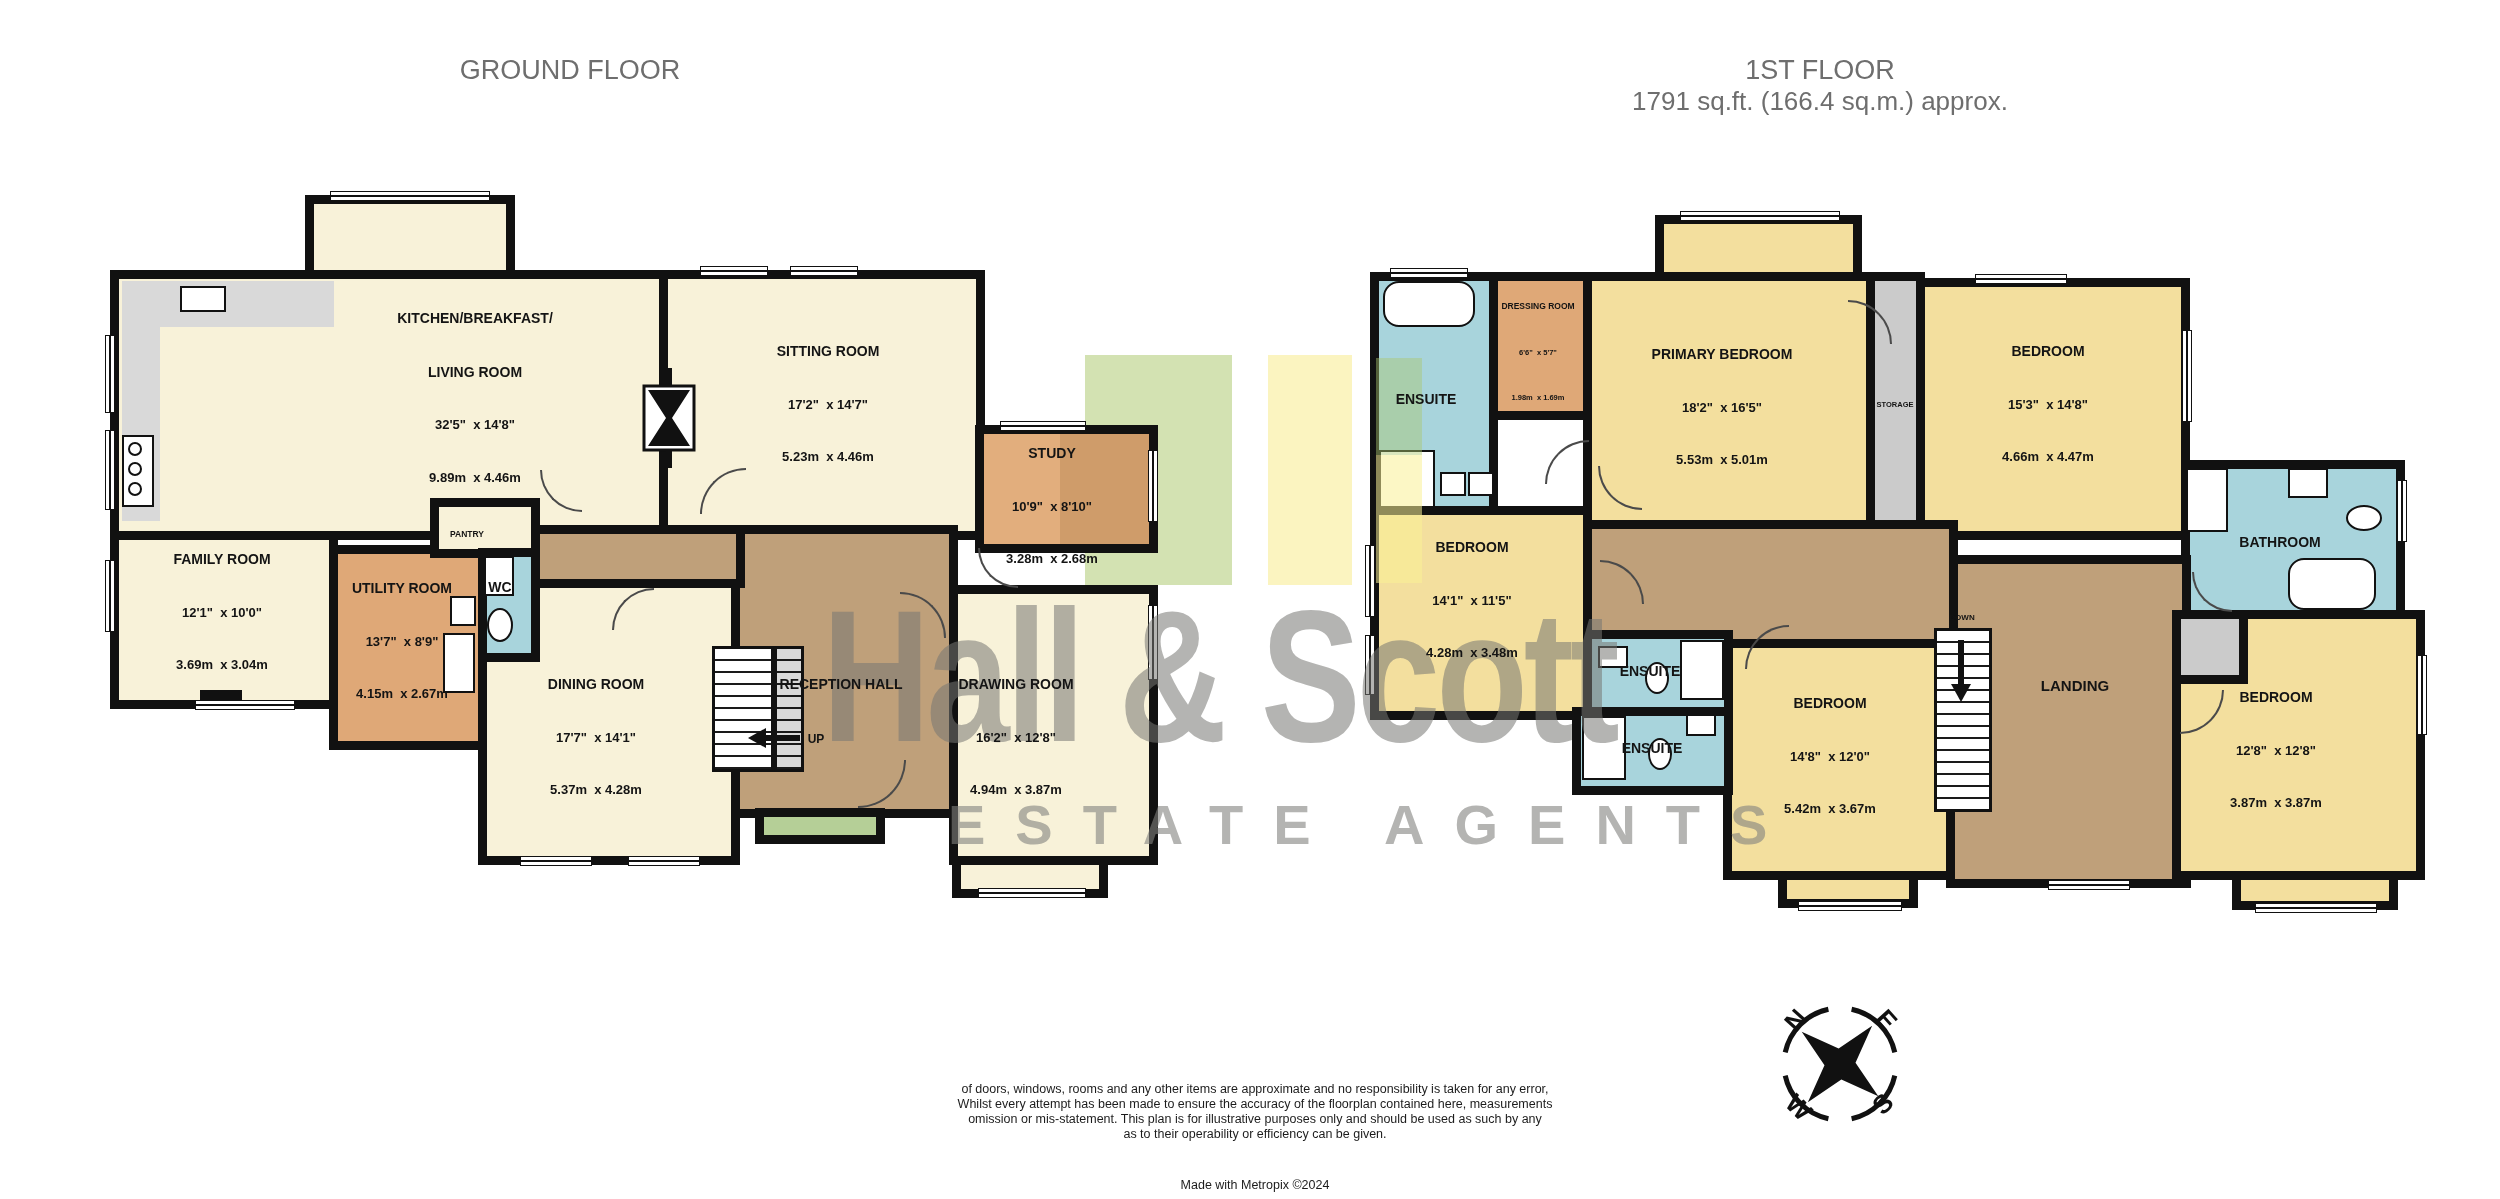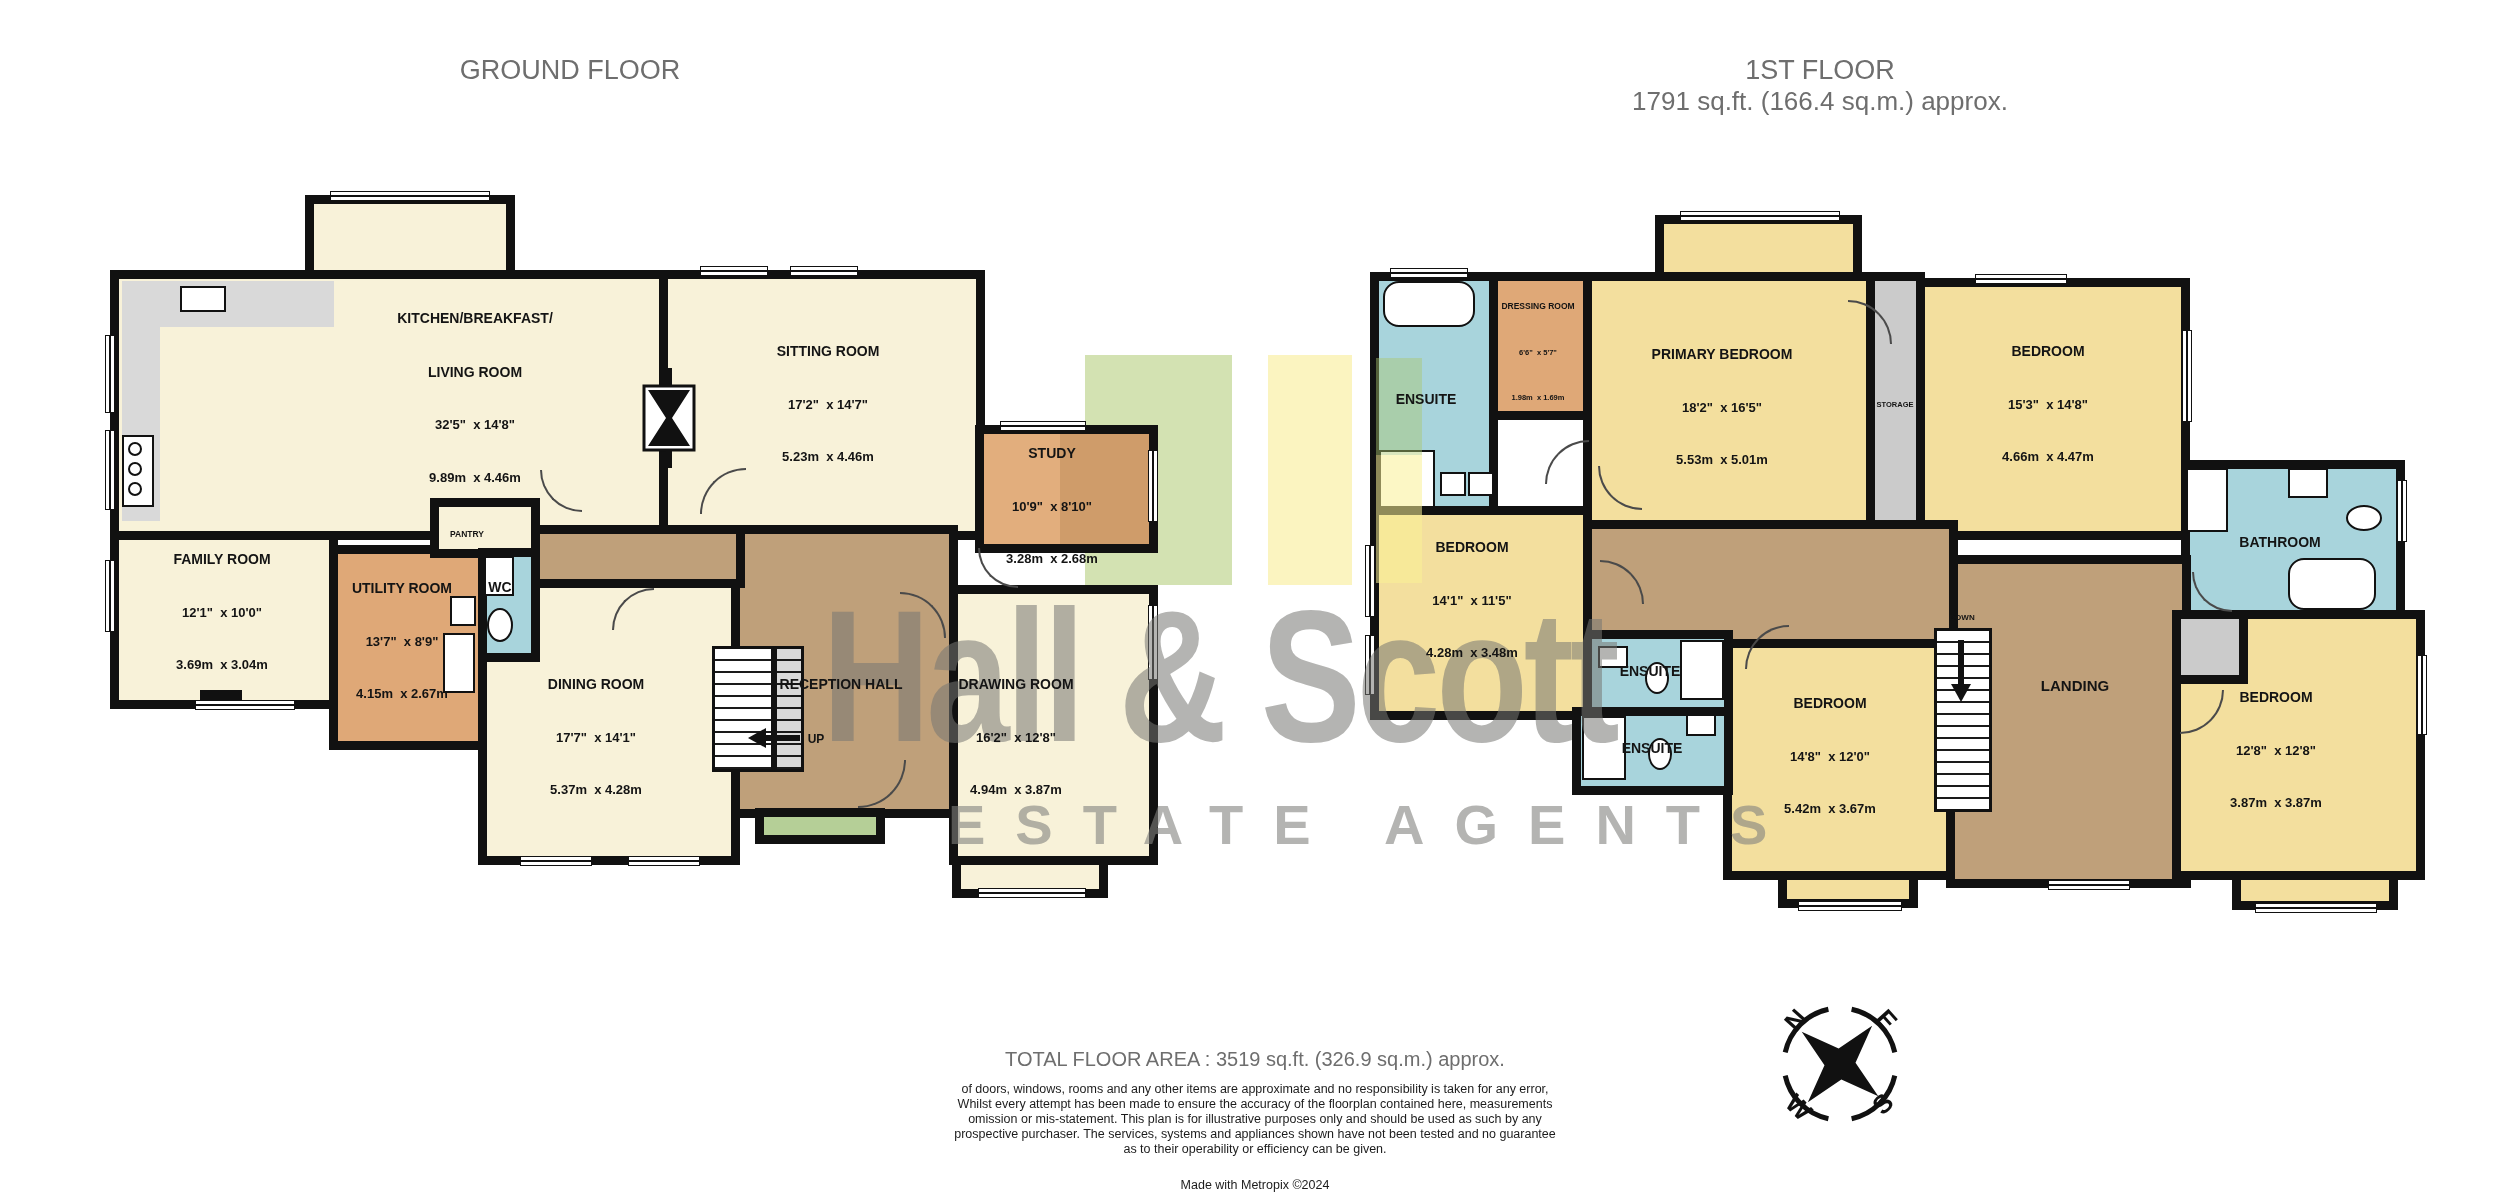--- a/index.html
+++ b/index.html
@@ -287,26 +287,24 @@
   </div>
   <div class="lbl" style="left:2276px;top:751px;">
     <div class="rn">BEDROOM</div>
     <div class="rd">12'8"  x 12'8"</div>
     <div class="rd">3.87m  x 3.87m</div>
   </div>
 
   <div id="wm1">Hall &amp; Scott</div>
   <div id="wm2">ESTATE AGENTS</div>
 
-  <div id="total">TOTAL FLOOR AREA : 3519 sq.ft. (326.9 sq.m.) approx.</div>
   <div id="disc">
     <div>of doors, windows, rooms and any other items are approximate and no responsibility is taken for any error,</div>
     <div>Whilst every attempt has been made to ensure the accuracy of the floorplan contained here, measurements</div>
     <div>omission or mis-statement. This plan is for illustrative purposes only and should be used as such by any</div>
-    <div>prospective purchaser. The services, systems and appliances shown have not been tested and no guarantee</div>
     <div>as to their operability or efficiency can be given.</div>
   </div>
   <div id="credit">Made with Metropix ©2024</div>
 
   <svg class="abs" style="left:1770px;top:992px;width:140px;height:140px;z-index:6;" viewBox="0 0 140 140">
     <circle cx="70" cy="72" r="56" fill="none" stroke="#111" stroke-width="5" pathLength="360" stroke-dasharray="66 24" stroke-dashoffset="-12"></circle>
     <path d="M0,-50 L11,-11 L50,0 L11,11 L0,50 L-11,11 L-50,0 L-11,-11 Z" transform="translate(70,72) rotate(40)" fill="#111"></path>
     <text x="30" y="35" font-size="26" font-weight="bold" fill="#111" text-anchor="middle" transform="rotate(-48 30 32)">N</text>
     <text x="112" y="35" font-size="26" font-weight="bold" fill="#111" text-anchor="middle" transform="rotate(48 112 32)">E</text>
     <text x="114" y="122" font-size="26" font-weight="bold" fill="#111" text-anchor="middle" transform="rotate(-45 112 114)">S</text>

